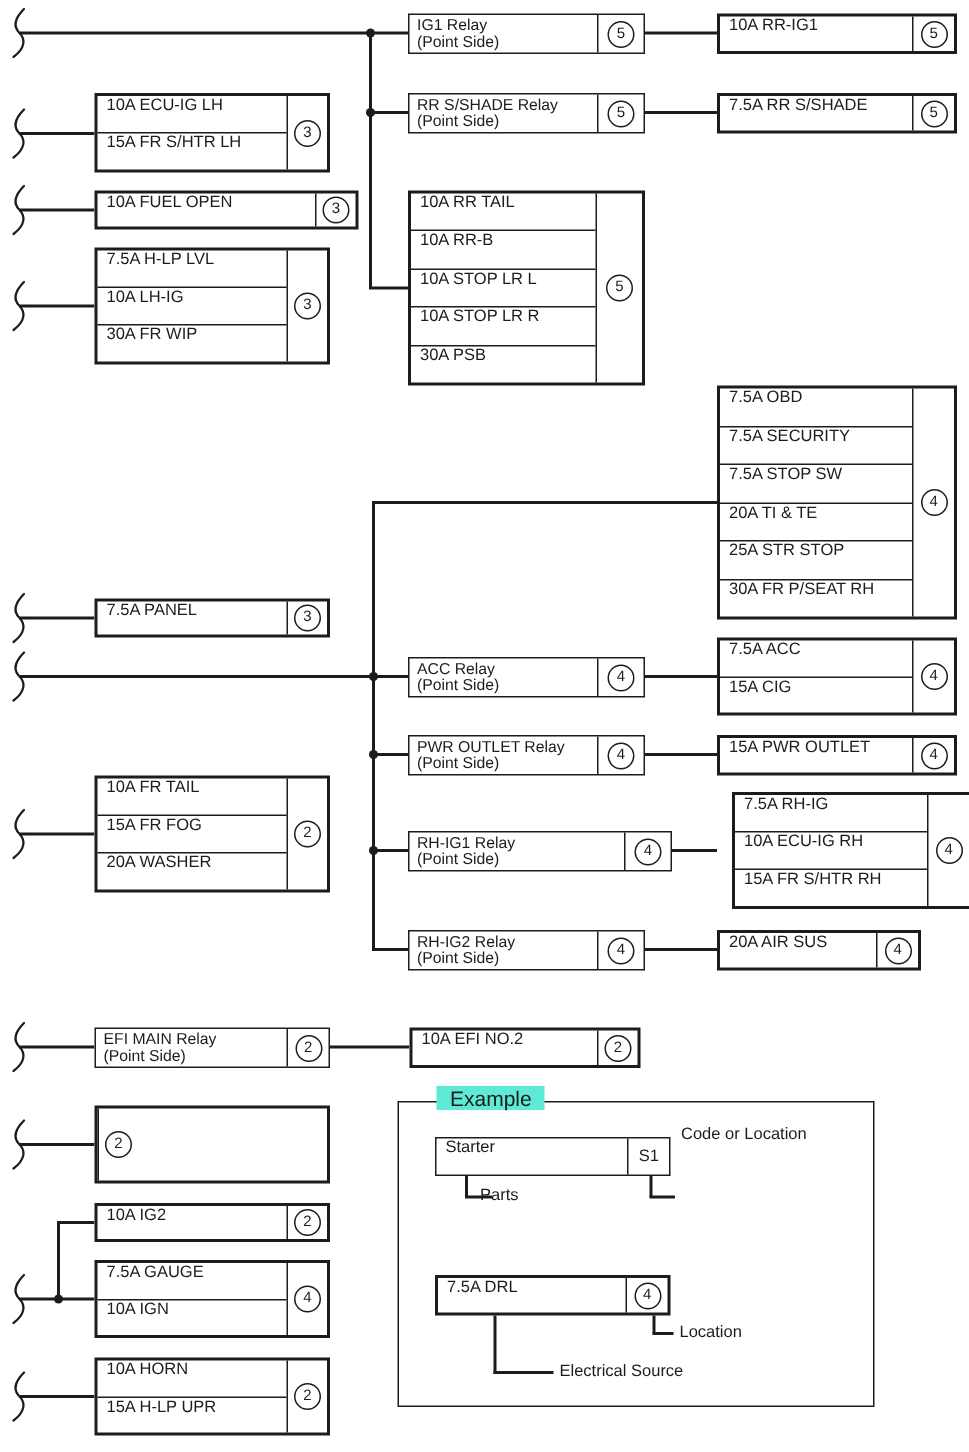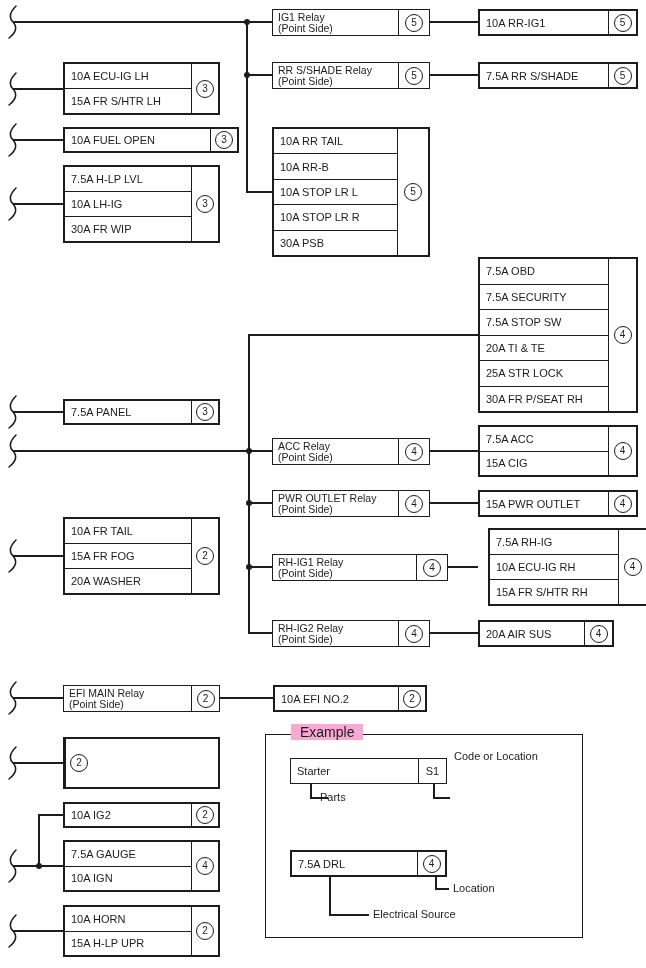--- a/index.html
+++ b/index.html
@@ -8,32 +8,32 @@
     font-family:"Liberation Sans",sans-serif;color:#1c1c1c;overflow:hidden;
   }
   .hl,.vl{position:absolute;background:#1c1c1c;}
   .hl{height:1.5px;}
   .vl{width:1.5px;}
   .dot{position:absolute;width:6px;height:6px;border-radius:50%;background:#1c1c1c;transform:translate(-50%,-50%);}
   .box{position:absolute;display:flex;background:#fff;box-sizing:border-box;}
   .thick{border:2.2px solid #1c1c1c;}
   .thin{border:1.3px solid #1c1c1c;}
   .rows{flex:1;display:flex;flex-direction:column;min-width:0;}
-  .row{flex:1;display:flex;align-items:center;padding-left:6px;font-size:11px;white-space:nowrap;}
+  .row{flex:1;display:flex;padding-left:6px;font-size:11px;white-space:nowrap;}
   .row + .row{border-top:1.4px solid #1c1c1c;}
   .numcell{display:flex;align-items:center;justify-content:center;border-left:1.4px solid #1c1c1c;}
   .nc26{width:26px;} .nc27{width:27px;} .nc30{width:30px;}
   .circ{display:inline-flex;align-items:center;justify-content:center;width:16px;height:16px;
         border:1.2px solid #1c1c1c;border-radius:50%;font-size:10px;line-height:1;}
   .relay-label{flex:1;display:flex;flex-direction:column;justify-content:center;
         padding-left:5px;font-size:10.5px;line-height:11px;white-space:nowrap;min-width:0;}
   .squig{position:absolute;}
   .example{position:absolute;left:265px;top:734px;width:318px;height:204px;
         border:1.3px solid #1c1c1c;box-sizing:border-box;}
-  .example-title{position:absolute;left:291px;top:724px;background:#f9a8d4;padding:0 9px;
+  .example-title{position:absolute;left:291px;top:724px;background:#5eead4;padding:0 9px;
         font-size:14px;z-index:3;}
   .callout{position:absolute;font-size:11px;white-space:nowrap;}
 </style>
 </head>
 <body>
 
 <div id="canvas">
 
   <div class="hl" style="left:13px;top:21px;width:259px"></div>
   <div class="vl" style="left:246px;top:21px;height:171px"></div>
@@ -354,21 +354,21 @@
       <div class="row">
           <span>7.5A SECURITY</span>
         </div>
       <div class="row">
           <span>7.5A STOP SW</span>
         </div>
       <div class="row">
           <span>20A TI &amp; TE</span>
         </div>
       <div class="row">
-          <span>25A STR LOCK</span>
+          <span>25A STR STOP</span>
         </div>
       <div class="row">
           <span>30A FR P/SEAT RH</span>
         </div>
     </div>
     <div class="numcell nc27">
         <span class="circ">4</span>
       </div>
   </div>
 

